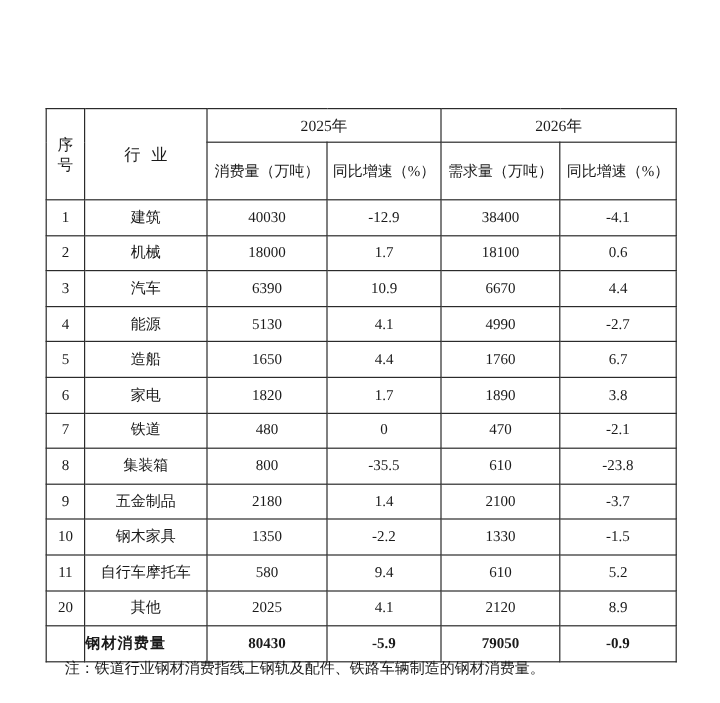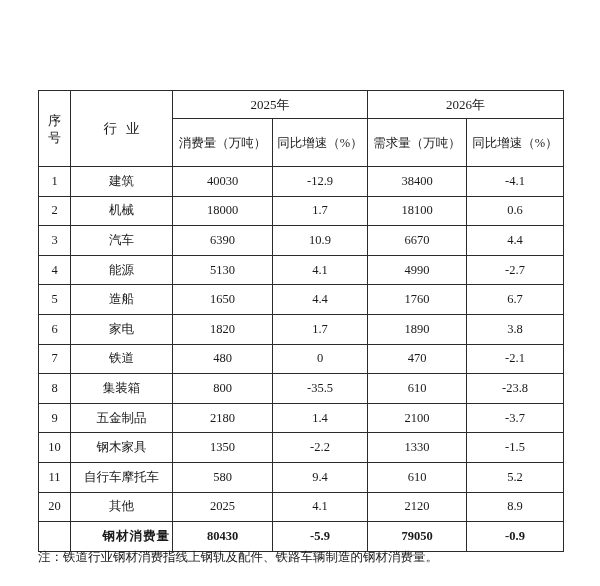--- a/index.html
+++ b/index.html
@@ -116,29 +116,29 @@
   }
   td.ind-cell {
     text-align: left;
     padding-left: 9px;
     font-size: 12.5px;
   }
   tr.total-row td {
     font-weight: bold;
   }
   tr.total-row td.ind-cell {
-    text-align: right;
+    text-align: left;
     padding-left: 0;
     letter-spacing: 1px;
   }
 
   
   .footnote {
     position: absolute;
-    left: 38px;
+    left: 54px;
     top: 548px;
     width: 536px;
     font-size: 12.5px;
     line-height: 18px;
     color: #1a1a1a;
     white-space: nowrap;
   }
 </style>
 </head>
 <body>

